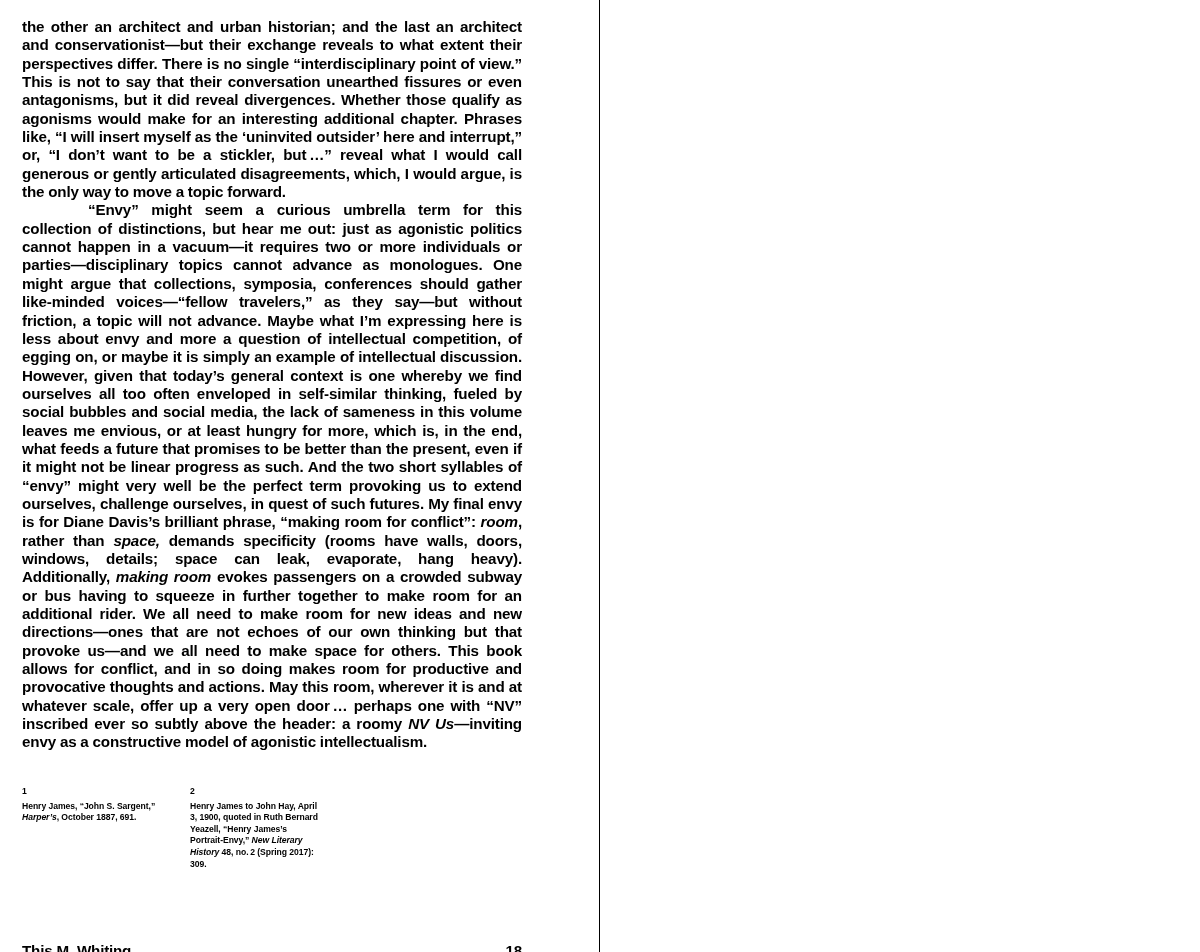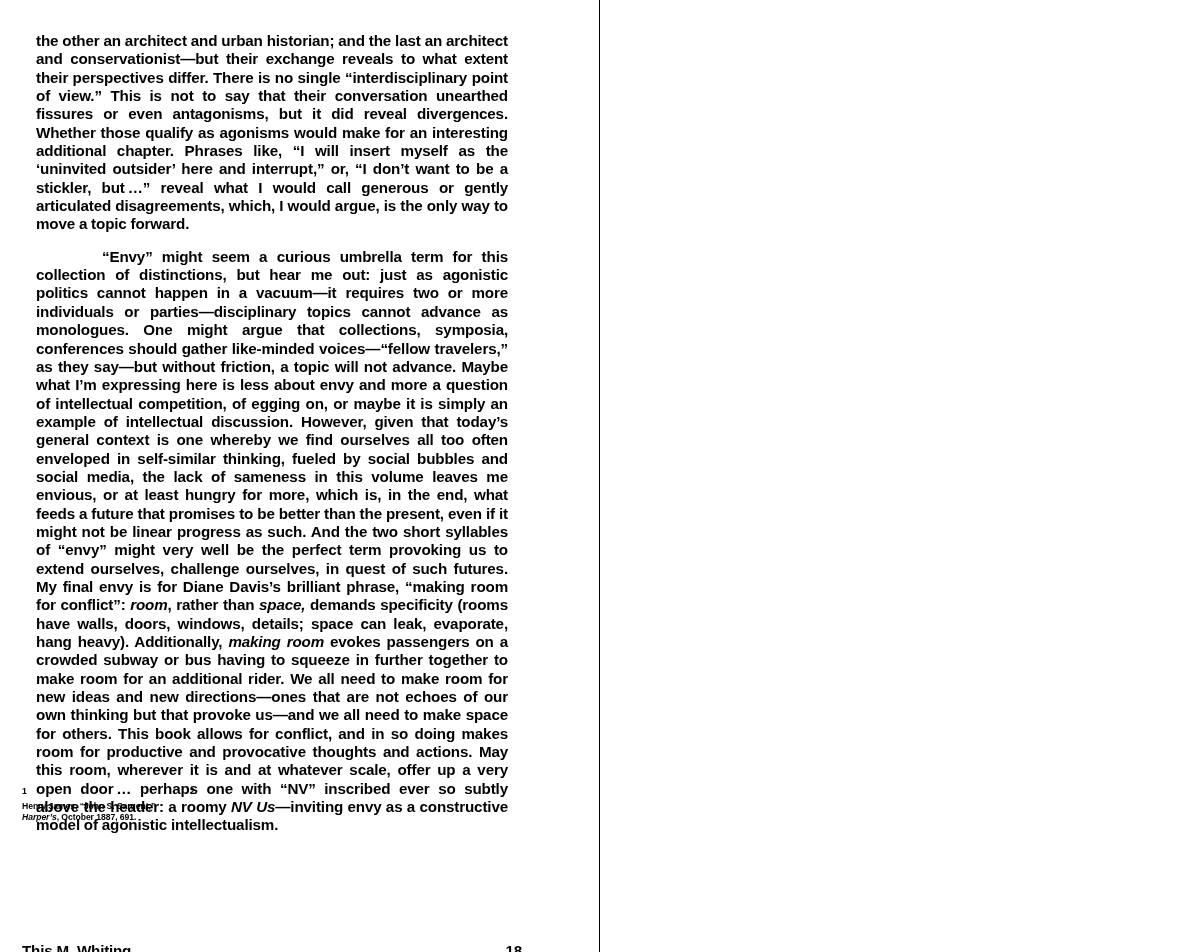--- a/index.html
+++ b/index.html
@@ -43,21 +43,21 @@
     height: 952px;
     background: #ffffff;
   }
   .body-col {
     position: absolute;
     left: 22px;
     top: 18px;
     width: 500px;
   }
   .body-col p {
-    margin: 14px;
+    margin: 0;
     font-size: 15.2px;
     line-height: 18.35px;
     font-weight: bold;
     letter-spacing: -0.15px;
     text-align: justify;
     text-justify: inter-word;
     hyphens: none;
     word-spacing: -0.2px;
   }
   .body-col p.indent {
@@ -121,20 +121,21 @@
       <p class="indent">“Envy” might seem a curious umbrella term for this collection of distinctions, but hear me out: just as agonistic politics cannot happen in a vacuum—it requires two or more individuals or parties—disciplinary topics cannot advance as monologues. One might argue that collections, symposia, conferences should gather like-minded voices—“fellow travelers,” as they say—but without friction, a topic will not advance. Maybe what I’m expressing here is less about envy and more a question of intellectual competition, of egging on, or maybe it is simply an example of intellectual discussion. However, given that today’s general context is one whereby we find ourselves all too often enveloped in self-similar thinking, fueled by social bubbles and social media, the lack of sameness in this volume leaves me envious, or at least hungry for more, which is, in the end, what feeds a future that promises to be better than the present, even if it might not be linear progress as such. And the two short syllables of “envy” might very well be the perfect term provoking us to extend ourselves, challenge ourselves, in quest of such futures. My final envy is for Diane Davis’s brilliant phrase, “making room for conflict”: <em>room</em>, rather than <em>space,</em> demands specificity (rooms have walls, doors, windows, details; space can leak, evaporate, hang heavy). Additionally, <em>making room</em> evokes passengers on a crowded subway or bus having to squeeze in further together to make room for an additional rider. We all need to make room for new ideas and new directions—ones that are not echoes of our own thinking but that provoke us—and we all need to make space for others. This book allows for conflict, and in so doing makes room for productive and provocative thoughts and actions. May this room, wherever it is and at whatever scale, offer up a very open door … perhaps one with “NV” inscribed ever so subtly above the header: a roomy <em>NV Us</em>—inviting envy as a constructive model of agonistic intellectualism.</p>
     </div>
 
     <div class="notes">
       <div class="note note-1">
         <span class="num">1</span>
         <span class="note-body">Henry James, “John S. Sargent,” <em>Harper’s</em>, October 1887, 691.</span>
       </div>
       <div class="note note-2">
         <span class="num">2</span>
+        <span class="note-body">Henry James to John Hay, April 3, 1900, quoted in Ruth Bernard Yeazell, “Henry James’s Portrait-Envy,” <em>New Literary History</em> 48, no. 2 (Spring 2017): 309.</span>
       </div>
     </div>
 
     <div class="footer">
       <span class="author">This M. Whiting</span>
       <span class="folio">18</span>
     </div>
 
   </div>
 

